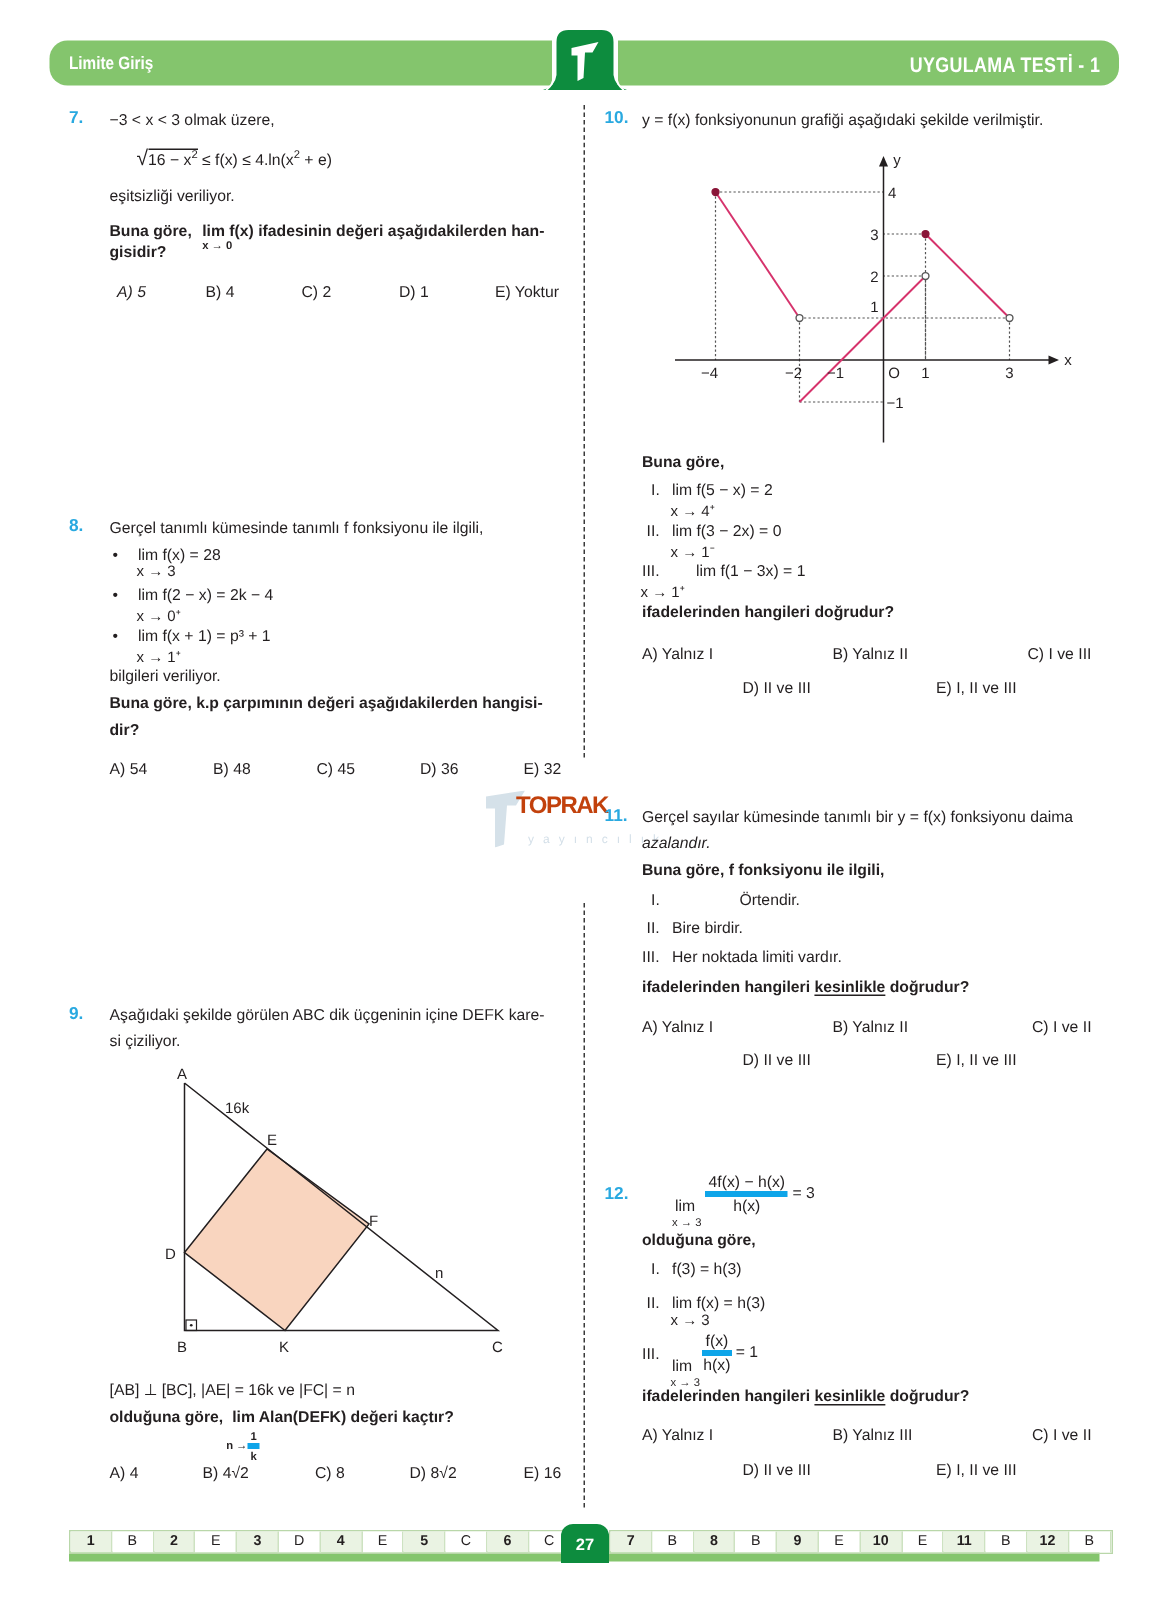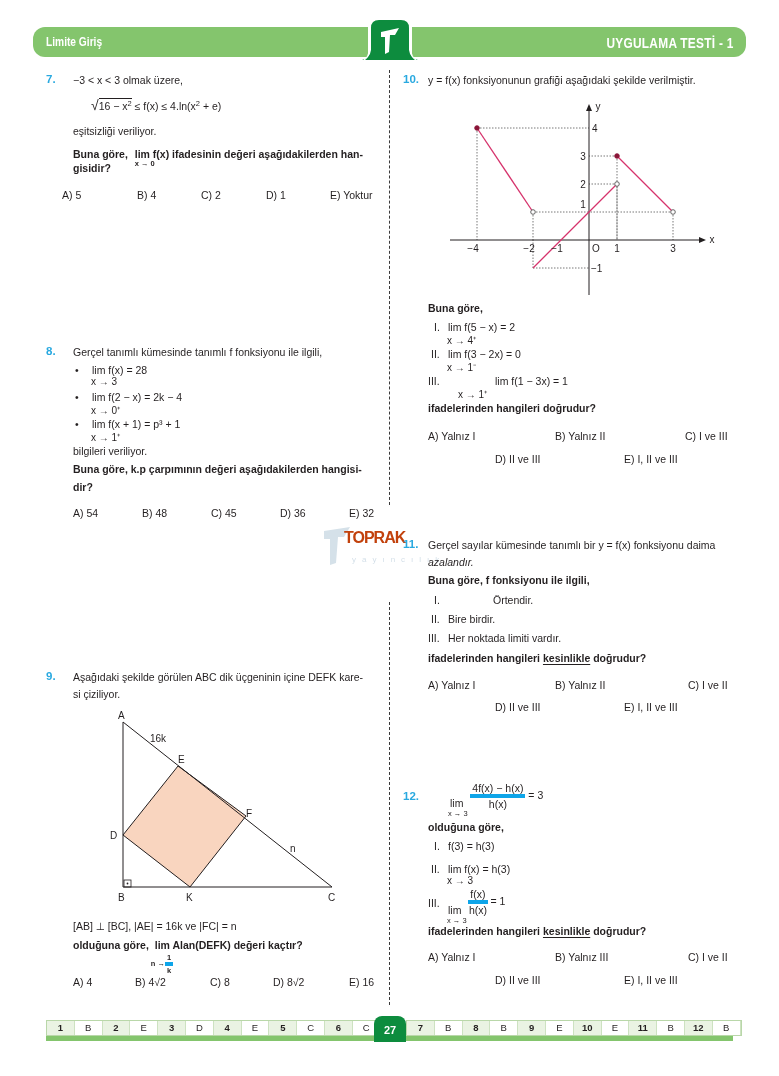--- a/index.html
+++ b/index.html
@@ -68,21 +68,21 @@
   <div class="txt" style="left:91px;top:97px;">
     <span style="font-size:14px;">√</span><span style="border-top:1px solid #231f20;padding-top:1px;"><span>16 − x</span><sup>2</sup></span><span> ≤ f(x) ≤ 4.ln(x</span><sup>2</sup><span> + e)</span>
   </div>
   <div class="txt" style="left:73px;top:125px;">eşitsizliği veriliyor.</div>
   <div class="txt bold" style="left:73px;top:148px;">
     <span>Buna göre,</span>
     <span style="position:relative;margin-left:4px;"><span>lim f(x)</span><span style="position:absolute;left:0;top:11px;font-size:7.5px;white-space:nowrap;">x → 0</span></span>
     <span>ifadesinin değeri aşağıdakilerden han-</span>
   </div>
   <div class="txt bold" style="left:73px;top:162px;">gisidir?</div>
-  <div class="opt" style="left:62px;top:189px;">A) 5</div>
+  <div class="opt" style="left:78px;top:189px;font-style:italic;">A) 5</div>
   <div class="opt" style="left:137px;top:189px;">B) 4</div>
   <div class="opt" style="left:201px;top:189px;">C) 2</div>
   <div class="opt" style="left:266px;top:189px;">D) 1</div>
   <div class="opt" style="left:330px;top:189px;">E) Yoktur</div>
 </div>
 
 <div>
   <div class="qnum" style="left:46px;top:345px;">8.</div>
   <div class="txt" style="left:73px;top:346px;">Gerçel tanımlı kümesinde tanımlı f fonksiyonu ile ilgili,</div>
   <div class="txt" style="left:75px;top:364px;">•</div>
@@ -183,21 +183,21 @@
         <text x="712" y="243" font-size="10" font-family="Liberation Sans, sans-serif" fill="#231f20" text-anchor="middle">x</text>
         <text x="598" y="110" font-size="10" font-family="Liberation Sans, sans-serif" fill="#231f20" text-anchor="middle">y</text>
       </g>
   </svg>
   <div class="txt bold" style="left:428px;top:302px;">Buna göre,</div>
   <div class="txt" style="left:434px;top:321px;">I.</div>
   <div class="lim" style="left:448px;top:321px;"><span>lim f(5 − x) = 2</span><span class="sub">x → 4⁺</span></div>
   <div class="txt" style="left:431px;top:348px;">II.</div>
   <div class="lim" style="left:448px;top:348px;"><span>lim f(3 − 2x) = 0</span><span class="sub">x → 1⁻</span></div>
   <div class="txt" style="left:428px;top:375px;">III.</div>
-  <div class="lim" style="left:459px;top:375px;padding-left:36px;"><span>lim f(1 − 3x) = 1</span><span class="sub">x → 1⁺</span></div>
+  <div class="lim" style="left:428px;top:375px;padding-left:36px;"><span>lim f(1 − 3x) = 1</span><span class="sub">x → 1⁺</span></div>
   <div class="txt bold" style="left:428px;top:402px;">ifadelerinden hangileri doğrudur?</div>
   <div class="opt" style="left:428px;top:430px;">A) Yalnız I</div>
   <div class="opt" style="left:555px;top:430px;">B) Yalnız II</div>
   <div class="opt" style="left:685px;top:430px;">C) I ve III</div>
   <div class="opt" style="left:495px;top:453px;">D) II ve III</div>
   <div class="opt" style="left:624px;top:453px;">E) I, II ve III</div>
 </div>
 
 <div>
   <div class="qnum" style="left:403px;top:538px;">11.</div>

